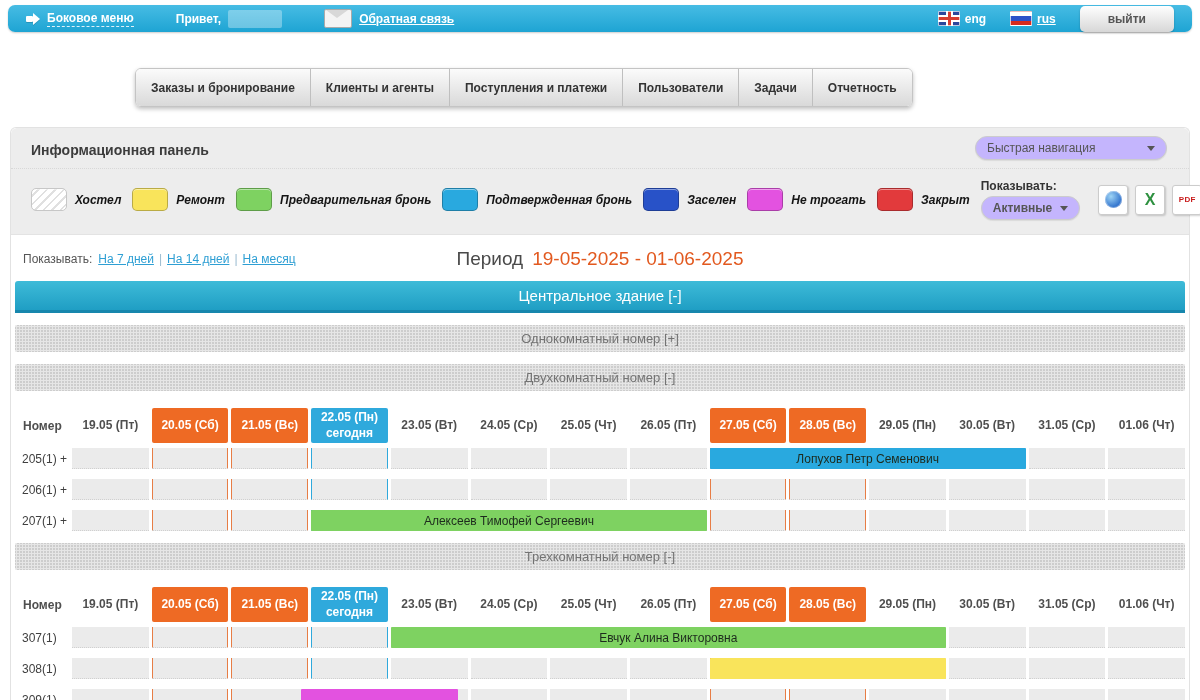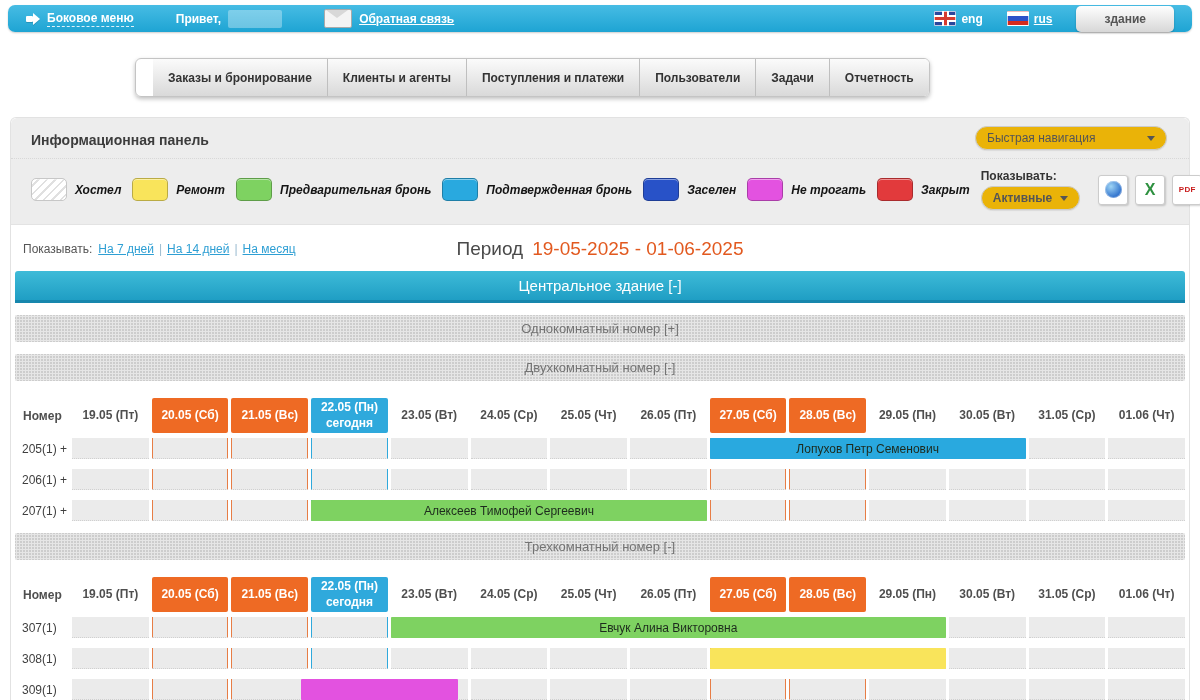--- a/index.html
+++ b/index.html
@@ -35,33 +35,33 @@
       linear-gradient(90deg, transparent 0 7px, #fff 7px 14px, transparent 14px),
       #2b479c;}
   .flag-ru{background:linear-gradient(#fff 0 33%, #2b52c9 33% 66%, #d52b1e 66%);}
   .logout{
     font-family:inherit;border:none;cursor:pointer;
     background:linear-gradient(#fefefe,#d7d7d7);
     color:#555;font-weight:bold;font-size:12px;
     padding:6px 28px;border-radius:5px;box-shadow:0 1px 2px rgba(0,0,0,.25);
   }
   
-  .tabs{display:flex;margin:26px 0 0 135px;border-radius:6px;overflow:hidden;
-    box-shadow:0 2px 4px rgba(0,0,0,.25);width:max-content;border:1px solid #c4c4c4;padding-left:17px;}
+  .tabs{display:flex;margin:36px 0 0 135px;border-radius:6px;overflow:hidden;
+    box-shadow:0 2px 4px rgba(0,0,0,.25);width:max-content;border:1px solid #c4c4c4;}
   .tab{padding:0 15px;height:37px;display:flex;align-items:center;
     background:linear-gradient(#fbfbfb,#d9d9d9);border-right:1px solid #bfbfbf;
     font-size:12px;font-weight:bold;color:#333;cursor:pointer;white-space:nowrap;}
   .tab:last-child{border-right:none;}
   
   .panel{margin:20px 10px 0;border:1px solid #e2e2e2;border-bottom:none;
     border-radius:6px 6px 0 0;background:#fff;}
   .panel-head{background:#ededed;border-radius:6px 6px 0 0;border-bottom:1px solid #e3e3e3;}
   .panel-titlebar{position:relative;padding:13px 20px 9px;border-bottom:1px dotted #d8d8d8;}
   .panel-title{font-size:14px;font-weight:bold;color:#3c3c3c;}
-  .pill{background:#eab308;border:1px solid #ccc;border-radius:13px;padding:4px 11px;
+  .pill{background:#c4b5fd;border:1px solid #ccc;border-radius:13px;padding:4px 11px;
     font-size:12px;color:#555;display:flex;align-items:center;gap:8px;
     box-shadow:0 1px 1px rgba(0,0,0,.08);cursor:pointer;}
   .quicknav{position:absolute;right:22px;top:8px;width:168px;justify-content:space-between;}
   .caret{width:0;height:0;border-left:4px solid transparent;border-right:4px solid transparent;border-top:5px solid #555;display:inline-block;}
   .legend-row{display:flex;align-items:center;padding:10px 20px 14px;}
   .lg-item{display:flex;align-items:center;gap:8px;margin-right:11px;}
   .swatch{width:34px;height:21px;border-radius:5px;border:1px solid rgba(0,0,0,.25);
     box-shadow:inset 0 1px 0 rgba(255,255,255,.45);display:inline-block;}
   .swatch.hatch{background:repeating-linear-gradient(135deg,#fff 0 4px,#e0e0e0 4px 6px);border-color:#c7c7c7;}
   .lg-label{font-style:italic;font-weight:bold;font-size:12px;color:#141414;white-space:nowrap;}
@@ -137,21 +137,21 @@
   </div>
   <div class="tb-right">
     <span class="lang">
       <i class="flag flag-uk"></i>
       <span>eng</span>
     </span>
     <span class="lang">
       <i class="flag flag-ru"></i>
       <span class="ul">rus</span>
     </span>
-    <button class="logout">здание</button>
+    <button class="logout">выйти</button>
   </div>
 </div>
 
 <div class="tabs">
     <div class="tab">Заказы и бронирование</div>
     <div class="tab">Клиенты и агенты</div>
     <div class="tab">Поступления и платежи</div>
     <div class="tab">Пользователи</div>
     <div class="tab">Задачи</div>
     <div class="tab">Отчетность</div>

